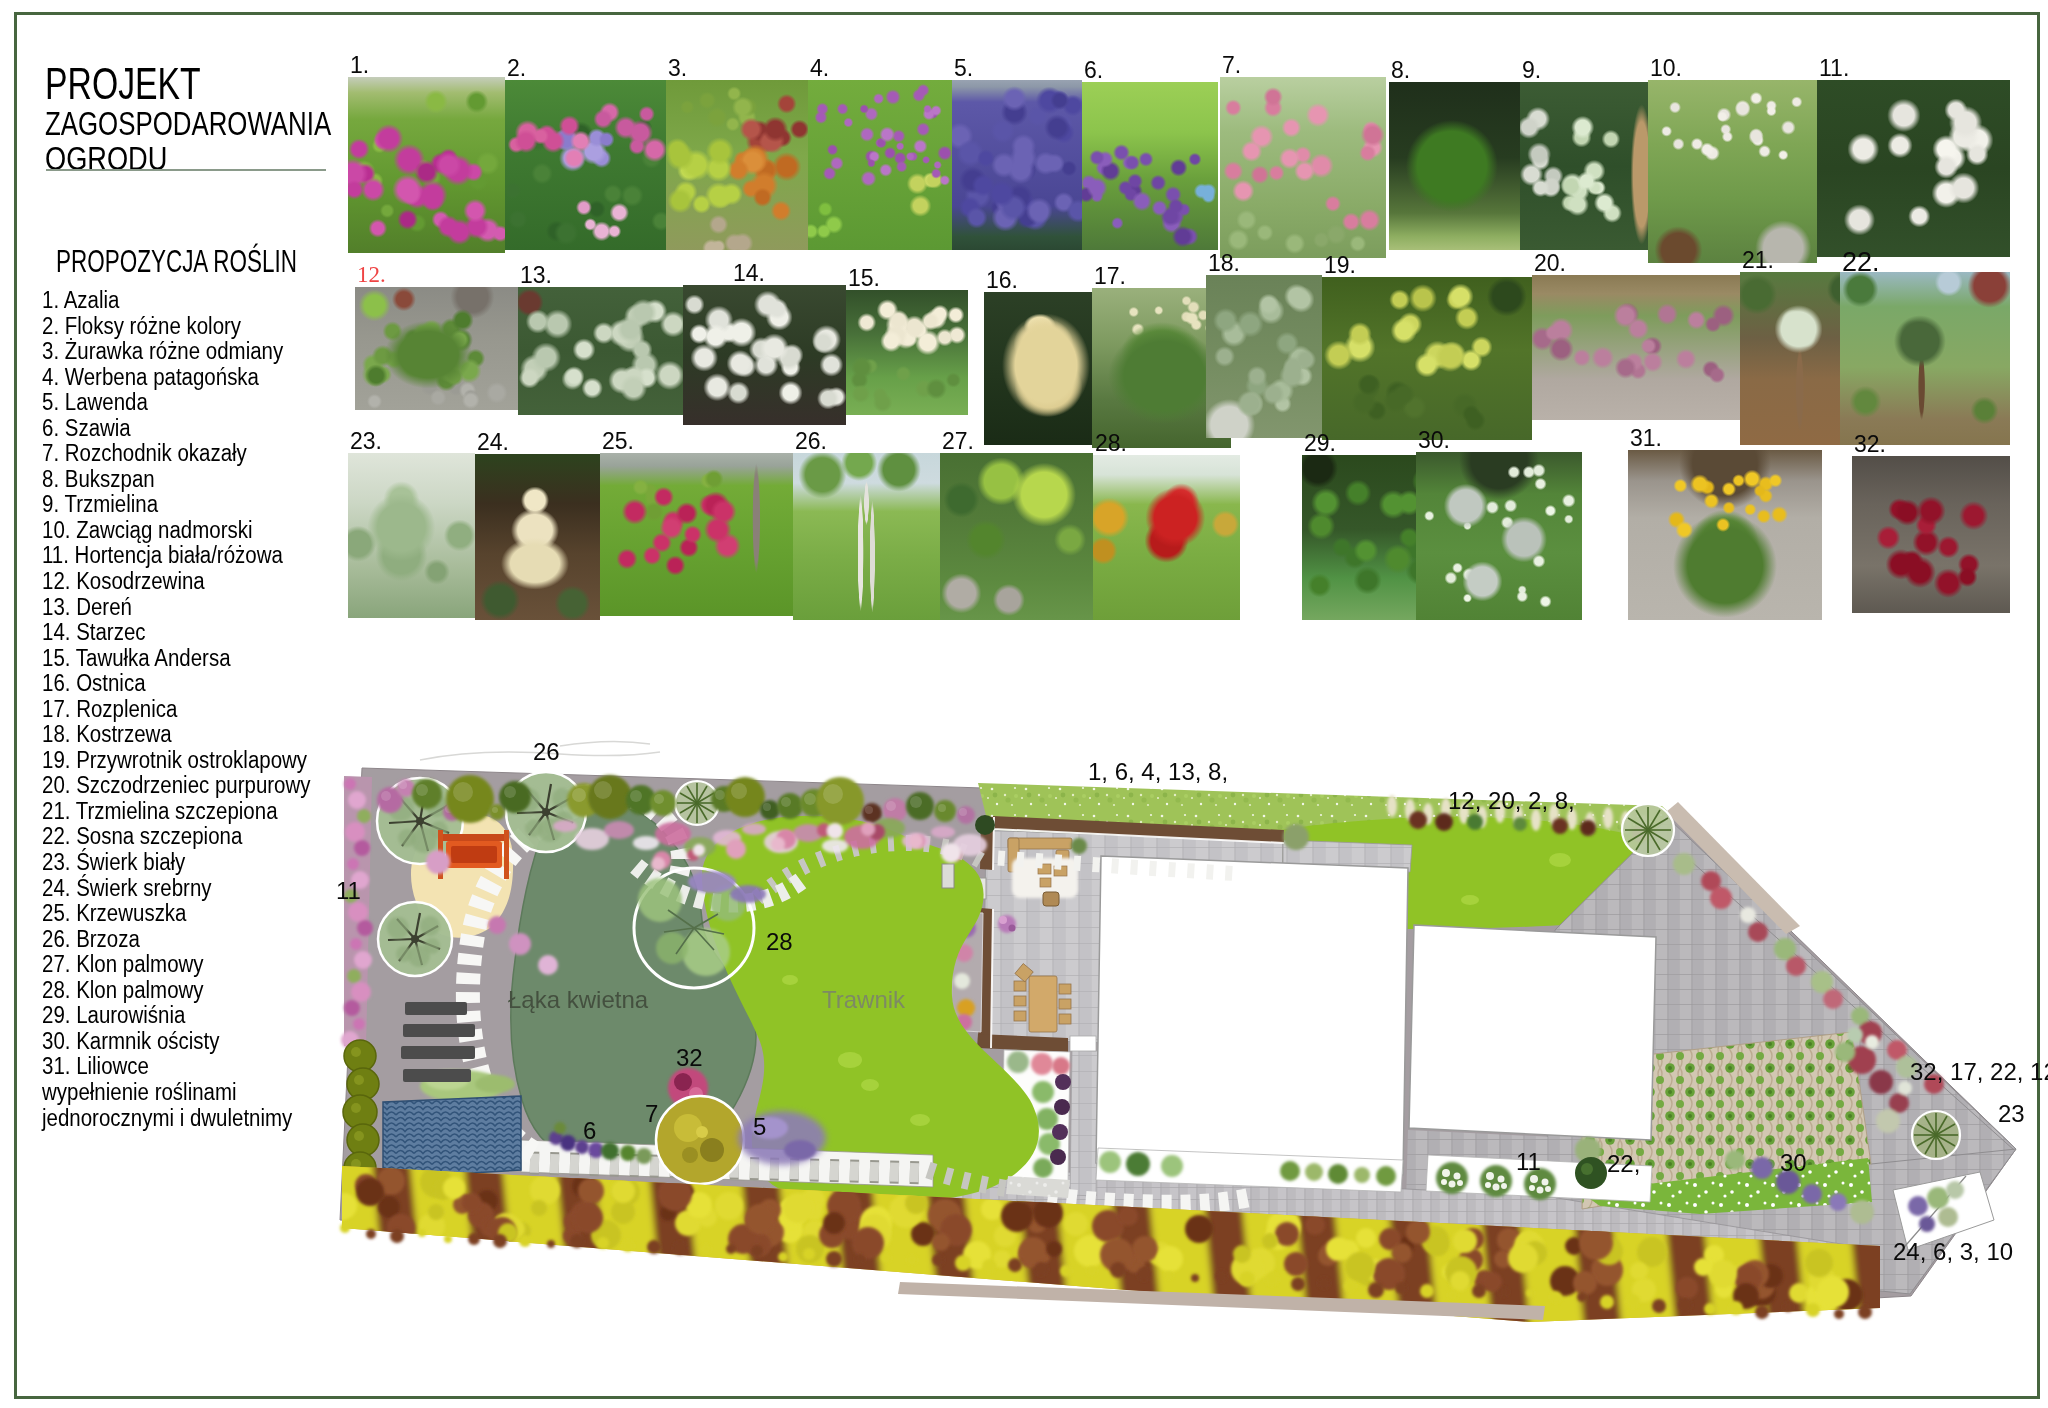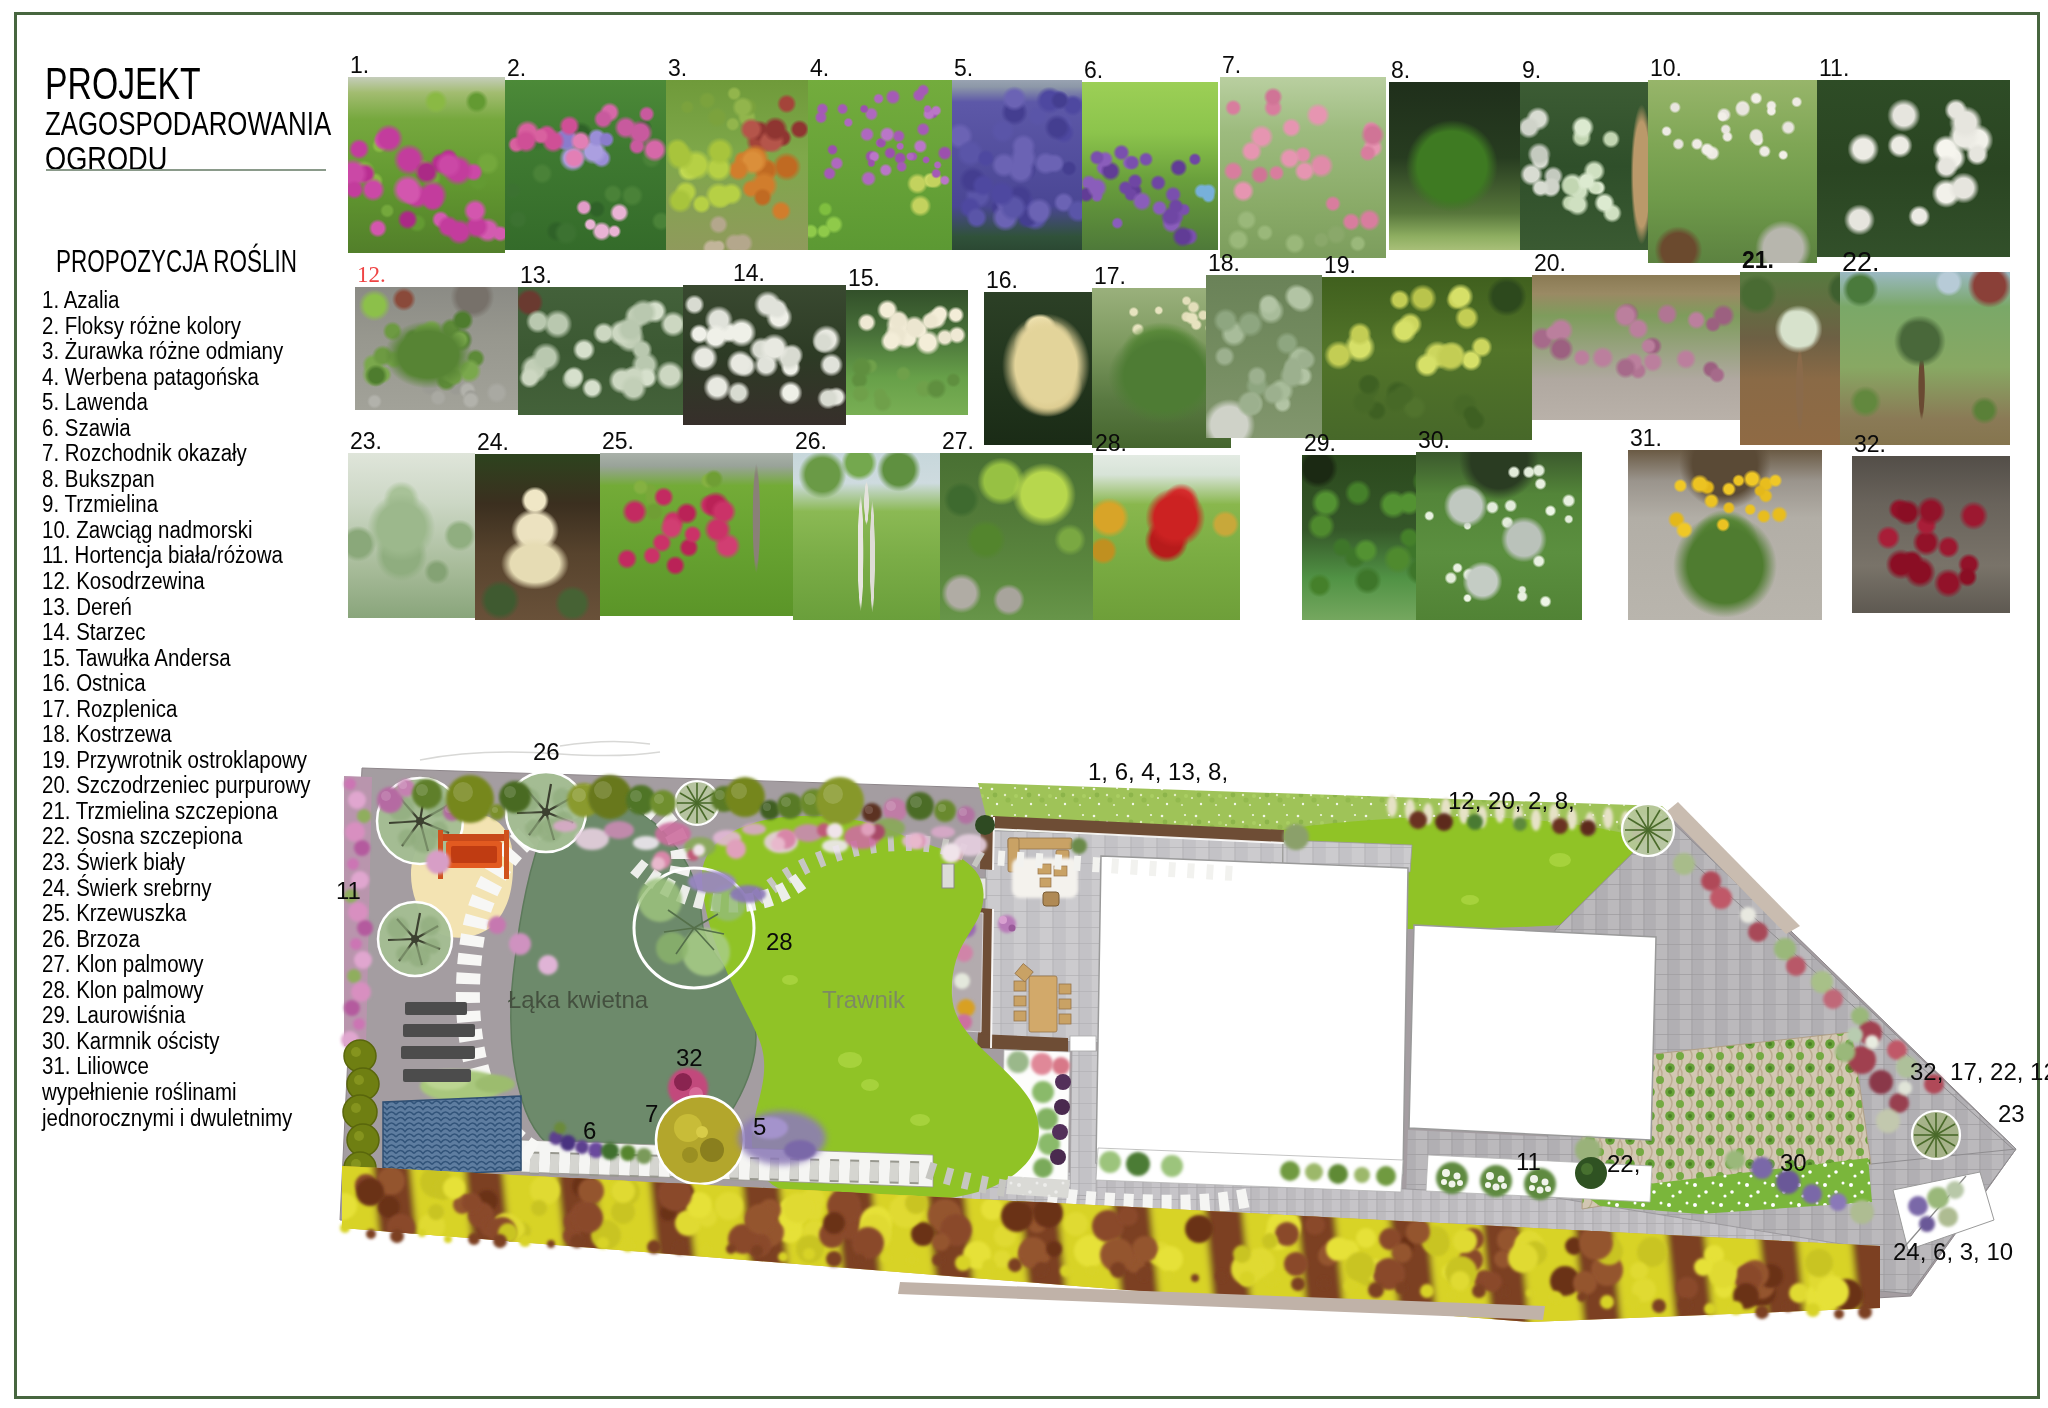--- a/index.html
+++ b/index.html
@@ -114,21 +114,21 @@
 <div class="abs" style="left:1322px;top:254px;width:210px;height:186px;">
     <div style="position:absolute;left:2px;top:-2px;font-size:23px;color:#0a0a0a;">19.</div>
     <div style="position:absolute;left:0;top:23px;width:210px;height:163px;background:radial-gradient(15.22848134943332px at 61% 49%, #c3cd54 0 62%, rgba(0,0,0,0) 100%),radial-gradient(14.18654509540985px at 62% 48%, #ccd65e 0 62%, rgba(0,0,0,0) 100%),radial-gradient(12.43434793424577px at 50% 54%, #d6e068 0 62%, rgba(0,0,0,0) 100%),radial-gradient(10.48486657262504px at 37% 14%, #c3cd54 0 62%, rgba(0,0,0,0) 100%),radial-gradient(13.074347461396451px at 66% 12%, #d6e068 0 62%, rgba(0,0,0,0) 100%),radial-gradient(12.202156319578062px at 69% 25%, #c3cd54 0 62%, rgba(0,0,0,0) 100%),radial-gradient(14.773896130586852px at 8% 48%, #c3cd54 0 62%, rgba(0,0,0,0) 100%),radial-gradient(11.941236681532656px at 18% 35%, #c3cd54 0 62%, rgba(0,0,0,0) 100%),radial-gradient(13.154054618395092px at 39% 33%, #d6e068 0 62%, rgba(0,0,0,0) 100%),radial-gradient(10.459203877284844px at 64% 14%, #c3cd54 0 62%, rgba(0,0,0,0) 100%),radial-gradient(12.199206389988783px at 42% 29%, #ccd65e 0 62%, rgba(0,0,0,0) 100%),radial-gradient(15.743081436454315px at 18% 43%, #d6e068 0 62%, rgba(0,0,0,0) 100%),radial-gradient(14.587985054737318px at 55% 48%, #ccd65e 0 62%, rgba(0,0,0,0) 100%),radial-gradient(10.901960189193677px at 76% 43%, #ccd65e 0 62%, rgba(0,0,0,0) 100%),radial-gradient(14.068827095797644px at 48% 13%, #b9c44c 0 62%, rgba(0,0,0,0) 100%),radial-gradient(11.239464674975698px at 71% 51%, #d6e068 0 62%, rgba(0,0,0,0) 100%),radial-gradient(11.33392571311519px at 39% 72%, #476927 0 62%, rgba(0,0,0,0) 100%),radial-gradient(12.408408546226244px at 35% 76%, #476927 0 62%, rgba(0,0,0,0) 100%),radial-gradient(10.98617552162625px at 22% 66%, #3e6022 0 62%, rgba(0,0,0,0) 100%),radial-gradient(12.931025104450624px at 20% 77%, #476927 0 62%, rgba(0,0,0,0) 100%),radial-gradient(12.504459723520226px at 36% 71%, #3e6022 0 62%, rgba(0,0,0,0) 100%),radial-gradient(10.257379688025129px at 26% 82%, #3e6022 0 62%, rgba(0,0,0,0) 100%),radial-gradient(9.792499805144343px at 23% 69%, #476927 0 62%, rgba(0,0,0,0) 100%),radial-gradient(10.57986747871298px at 73% 88%, #3e6022 0 62%, rgba(0,0,0,0) 100%),radial-gradient(9.257714249130162px at 71% 84%, #3e6022 0 62%, rgba(0,0,0,0) 100%),radial-gradient(13.480942586388128px at 68% 79%, #476927 0 62%, rgba(0,0,0,0) 100%),radial-gradient(12.260759820823115px at 44% 80%, #51732d 0 62%, rgba(0,0,0,0) 100%),radial-gradient(10.511703830022382px at 23% 66%, #3e6022 0 62%, rgba(0,0,0,0) 100%),radial-gradient(20px at 88% 12%, #2d491d 0 70%, rgba(0,0,0,0) 100%),linear-gradient(180deg,#40601e 0%,#527429 45%,#476829 100%);"></div>
   </div>
 
 <div class="abs" style="left:1532px;top:252px;width:208px;height:168px;">
     <div style="position:absolute;left:2px;top:-2px;font-size:23px;color:#0a0a0a;">20.</div>
     <div style="position:absolute;left:0;top:23px;width:208px;height:145px;background:radial-gradient(8.018376848840516px at 10% 40%, #bb7f9d 0 62%, rgba(0,0,0,0) 100%),radial-gradient(11.410955163459167px at 34% 57%, #bb7f9d 0 62%, rgba(0,0,0,0) 100%),radial-gradient(11.050106744249744px at 45% 64%, #a66a8a 0 62%, rgba(0,0,0,0) 100%),radial-gradient(8.311340374341864px at 89% 69%, #a66a8a 0 62%, rgba(0,0,0,0) 100%),radial-gradient(8.94419792345769px at 24% 57%, #bb7f9d 0 62%, rgba(0,0,0,0) 100%),radial-gradient(12.724497988102971px at 14% 51%, #9c6080 0 62%, rgba(0,0,0,0) 100%),radial-gradient(10.877454977174184px at 65% 27%, #b17593 0 62%, rgba(0,0,0,0) 100%),radial-gradient(10.502843012607613px at 74% 58%, #bb7f9d 0 62%, rgba(0,0,0,0) 100%),radial-gradient(9.560797711260072px at 49% 60%, #bb7f9d 0 62%, rgba(0,0,0,0) 100%),radial-gradient(8.937704854829102px at 86% 65%, #9c6080 0 62%, rgba(0,0,0,0) 100%),radial-gradient(12.401538557042835px at 45% 28%, #bb7f9d 0 62%, rgba(0,0,0,0) 100%),radial-gradient(12.214375194634698px at 5% 44%, #a66a8a 0 62%, rgba(0,0,0,0) 100%),radial-gradient(10.958123483825695px at 51% 37%, #bb7f9d 0 62%, rgba(0,0,0,0) 100%),radial-gradient(12.6263929900487px at 14% 38%, #bb7f9d 0 62%, rgba(0,0,0,0) 100%),radial-gradient(10.449684345498678px at 58% 60%, #bb7f9d 0 62%, rgba(0,0,0,0) 100%),radial-gradient(8.029832537209028px at 56% 49%, #bb7f9d 0 62%, rgba(0,0,0,0) 100%),radial-gradient(8.893907501676072px at 51% 66%, #b17593 0 62%, rgba(0,0,0,0) 100%),radial-gradient(11.640437214175076px at 92% 28%, #9c6080 0 62%, rgba(0,0,0,0) 100%),radial-gradient(11.70133662571782px at 46% 27%, #9c6080 0 62%, rgba(0,0,0,0) 100%),radial-gradient(9.729203044907052px at 58% 49%, #9c6080 0 62%, rgba(0,0,0,0) 100%),radial-gradient(8.285856692560108px at 87% 34%, #9c6080 0 62%, rgba(0,0,0,0) 100%),radial-gradient(9.677555032155754px at 79% 31%, #bb7f9d 0 62%, rgba(0,0,0,0) 100%),linear-gradient(180deg,#8a7a54 0%,#9a8a64 13%,#7e9c5c 28%,#b0a8a0 72%,#b9b1a9 100%);"></div>
   </div>
 
-<div class="abs" style="left:1740px;top:249px;width:122px;height:196px;font-weight:bold;">
+<div class="abs" style="left:1740px;top:249px;width:122px;height:196px;">
     <div style="position:absolute;left:2px;top:-2px;font-size:23px;color:#0a0a0a;">21.</div>
     <div style="position:absolute;left:0;top:23px;width:122px;height:173px;background:radial-gradient(24px at 48% 33%, #d7e2cc 0 72%, rgba(0,0,0,0) 100%),radial-gradient(11px at 43% 28%, #e4eeda 0 62%, rgba(0,0,0,0) 100%),radial-gradient(10px at 54% 38%, #cbd8be 0 62%, rgba(0,0,0,0) 100%),radial-gradient(4px 42px at 49% 68%, #8a6a4a 0 80%, rgba(0,0,0,0) 100%),radial-gradient(20px at 14% 13%, #496b33 0 70%, rgba(0,0,0,0) 100%),radial-gradient(18px at 86% 10%, #3e5f2f 0 70%, rgba(0,0,0,0) 100%),linear-gradient(180deg,#577a3f 0%,#6d6044 38%,#8a6a46 62%,#8f6a44 100%);"></div>
   </div>
 
 <div class="abs" style="left:1840px;top:249px;width:170px;height:196px;">
     <div style="position:absolute;left:2px;top:-2px;font-size:27px;color:#0a0a0a;">22.</div>
     <div style="position:absolute;left:0;top:23px;width:170px;height:173px;background:radial-gradient(26px at 47% 40%, #49683a 0 72%, rgba(0,0,0,0) 100%),radial-gradient(13px at 43% 35%, #577a49 0 62%, rgba(0,0,0,0) 100%),radial-gradient(3.5px 34px at 48% 66%, #6a4a32 0 80%, rgba(0,0,0,0) 100%),radial-gradient(22px at 88% 8%, #8a4038 0 70%, rgba(0,0,0,0) 100%),radial-gradient(18px at 12% 10%, #4a7a3c 0 70%, rgba(0,0,0,0) 100%),radial-gradient(14px at 64% 6%, #b7cbd7 0 70%, rgba(0,0,0,0) 100%),radial-gradient(16px at 15% 75%, #62883e 0 62%, rgba(0,0,0,0) 100%),radial-gradient(14px at 85% 80%, #5a8038 0 62%, rgba(0,0,0,0) 100%),linear-gradient(180deg,#9ab8c2 0%,#7aa868 20%,#88a863 55%,#8a7a56 85%,#85754e 100%);"></div>
   </div>
 
 <div class="abs" style="left:348px;top:430px;width:127px;height:188px;">

